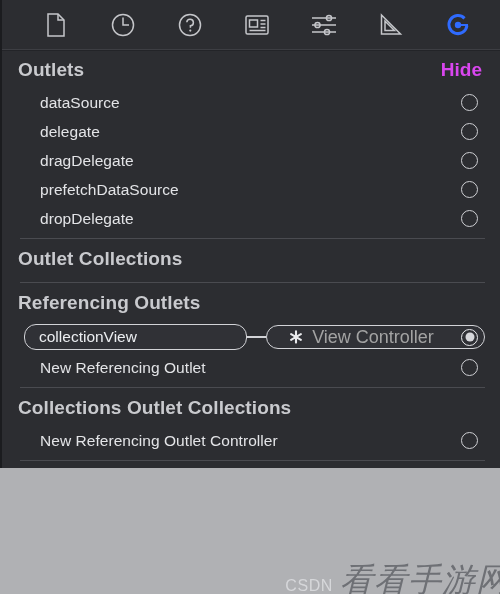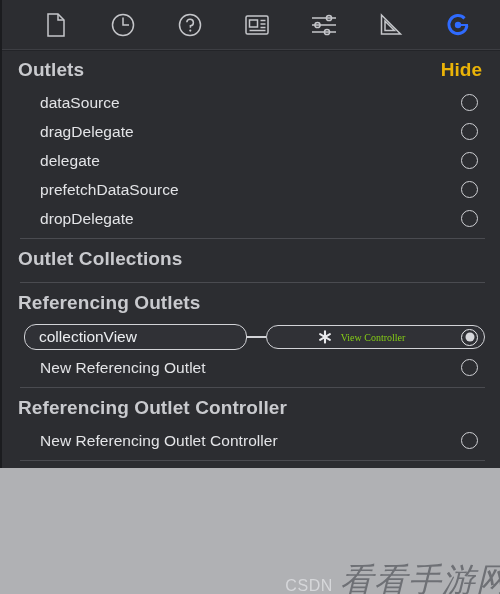--- a/index.html
+++ b/index.html
@@ -76,21 +76,21 @@
   }
   .section-title {
     font-size: 19px;
     font-weight: bold;
     color: #c9cace;
     letter-spacing: .1px;
   }
   .section-action {
     font-size: 19px;
     font-weight: bold;
-    color: #eab308;
+    color: #d946ef;
     cursor: default;
   }
 
   .row {
     position: relative;
     display: flex;
     align-items: center;
     justify-content: space-between;
     height: 29px;
     padding: 0 22px 0 38px;
@@ -162,24 +162,23 @@
   }
   .token-left {
     display: flex;
     align-items: center;
     gap: 9px;
     flex: 1;
     justify-content: center;
     padding-right: 14px;
   }
   .token-label {
-    font-size: 10px;
-    color: #84cc16;
+    font-size: 18px;
+    color: #a3a3a3;
     white-space: nowrap;
-    font-family: Liberation Serif, serif;
   }
   .disconnect {
     width: 14px;
     height: 14px;
     flex: none;
     display: flex;
     align-items: center;
     justify-content: center;
   }
   .token-well {
@@ -301,25 +300,25 @@
       <div class="section-header">
         <span class="section-title">Outlets</span>
         <span class="section-action">Hide</span>
       </div>
 
       <div class="row">
         <span class="row-label">dataSource</span>
         <span class="well"></span>
       </div>
       <div class="row">
+        <span class="row-label">delegate</span>
+        <span class="well"></span>
+      </div>
+      <div class="row">
         <span class="row-label">dragDelegate</span>
-        <span class="well"></span>
-      </div>
-      <div class="row">
-        <span class="row-label">delegate</span>
         <span class="well"></span>
       </div>
       <div class="row">
         <span class="row-label">prefetchDataSource</span>
         <span class="well"></span>
       </div>
       <div class="row">
         <span class="row-label">dropDelegate</span>
         <span class="well"></span>
       </div>
@@ -356,21 +355,21 @@
       </div>
 
       <div class="row">
         <span class="row-label">New Referencing Outlet</span>
         <span class="well"></span>
       </div>
 
       <div class="divider"></div>
 
       <div class="section-header">
-        <span class="section-title">Referencing Outlet Controller</span>
+        <span class="section-title">Collections Outlet Collections</span>
       </div>
 
       <div class="row">
         <span class="row-label">New Referencing Outlet Controller</span>
         <span class="well"></span>
       </div>
 
       <div class="divider"></div>
 
     </div>

